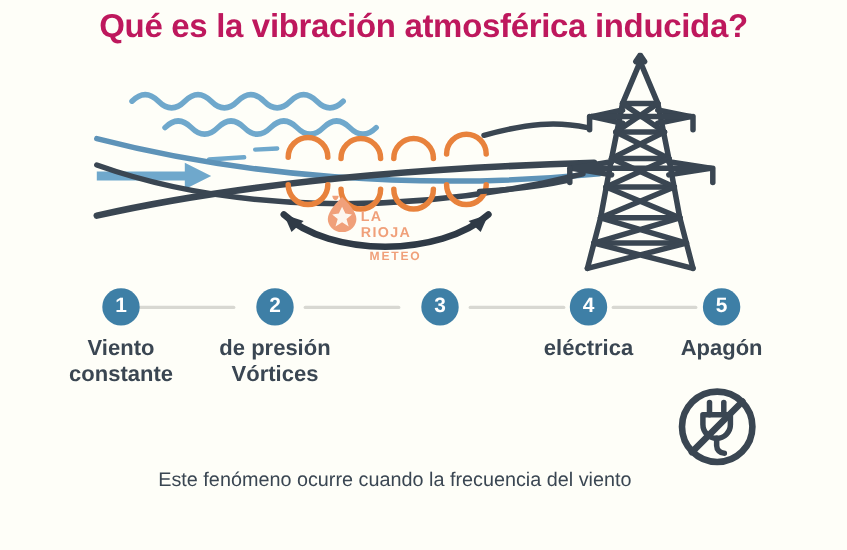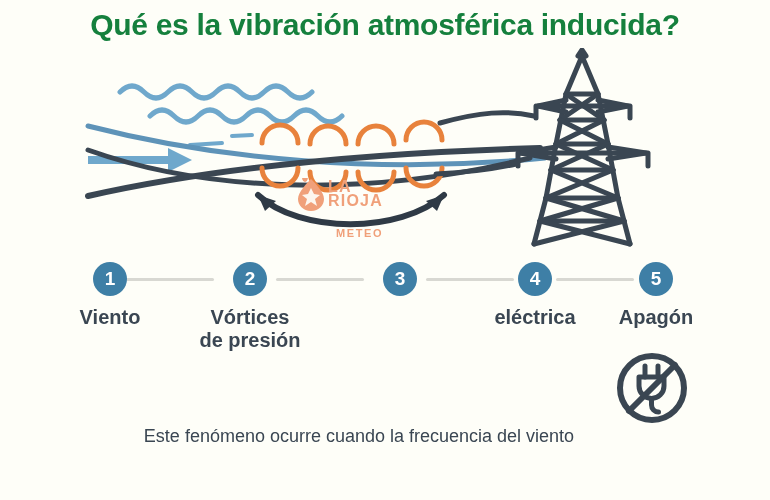--- a/index.html
+++ b/index.html
@@ -24,21 +24,21 @@
 
   
   #title {
     position: absolute;
     top: 8px;
     left: 0;
     width: 770px;
     text-align: center;
     font-size: 30px;
     font-weight: bold;
-    color: #15803d;
+    color: #be185d;
     letter-spacing: -0.3px;
     white-space: nowrap;
   }
 
   
   #illustration {
     position: absolute;
     top: 48px;
     left: 0;
     width: 770px;
@@ -50,23 +50,23 @@
     position: absolute;
     left: 296px;
     top: 178px;
     width: 100px;
     height: 36px;
     pointer-events: none;
   }
   #watermark .wm-text {
     position: absolute;
     left: 32px;
-    top: 2px;
+    top: 12px;
     color: #f0a07a;
-    font-size: 16px;
+    font-size: 13px;
     font-weight: bold;
     letter-spacing: 1.2px;
     line-height: 14px;
   }
   #watermark .wm-sub {
     position: absolute;
     left: 40px;
     top: 17px;
     color: #f0a07a;
     font-size: 11px;
@@ -255,28 +255,29 @@
 
     <div class="connector" style="left:126px;width:88px;"></div>
     <div class="connector" style="left:276px;width:88px;"></div>
     <div class="connector" style="left:426px;width:88px;"></div>
     <div class="connector" style="left:556px;width:78px;"></div>
 
     <div class="step" style="left:40px;">
       <div class="step-circle">1</div>
       <div class="step-label">
         <span class="big">Viento</span>
+        <span class="big">constante</span>
       </div>
     </div>
 
     <div class="step" style="left:180px;">
       <div class="step-circle">2</div>
       <div class="step-label">
+        <span class="big">de presión</span>
         <span class="big">Vórtices</span>
-        <span class="big">de presión</span>
       </div>
     </div>
 
     <div class="step" style="left:330px;">
       <div class="step-circle">3</div>
     </div>
 
     <div class="step" style="left:465px;">
       <div class="step-circle">4</div>
       <div class="step-label">

